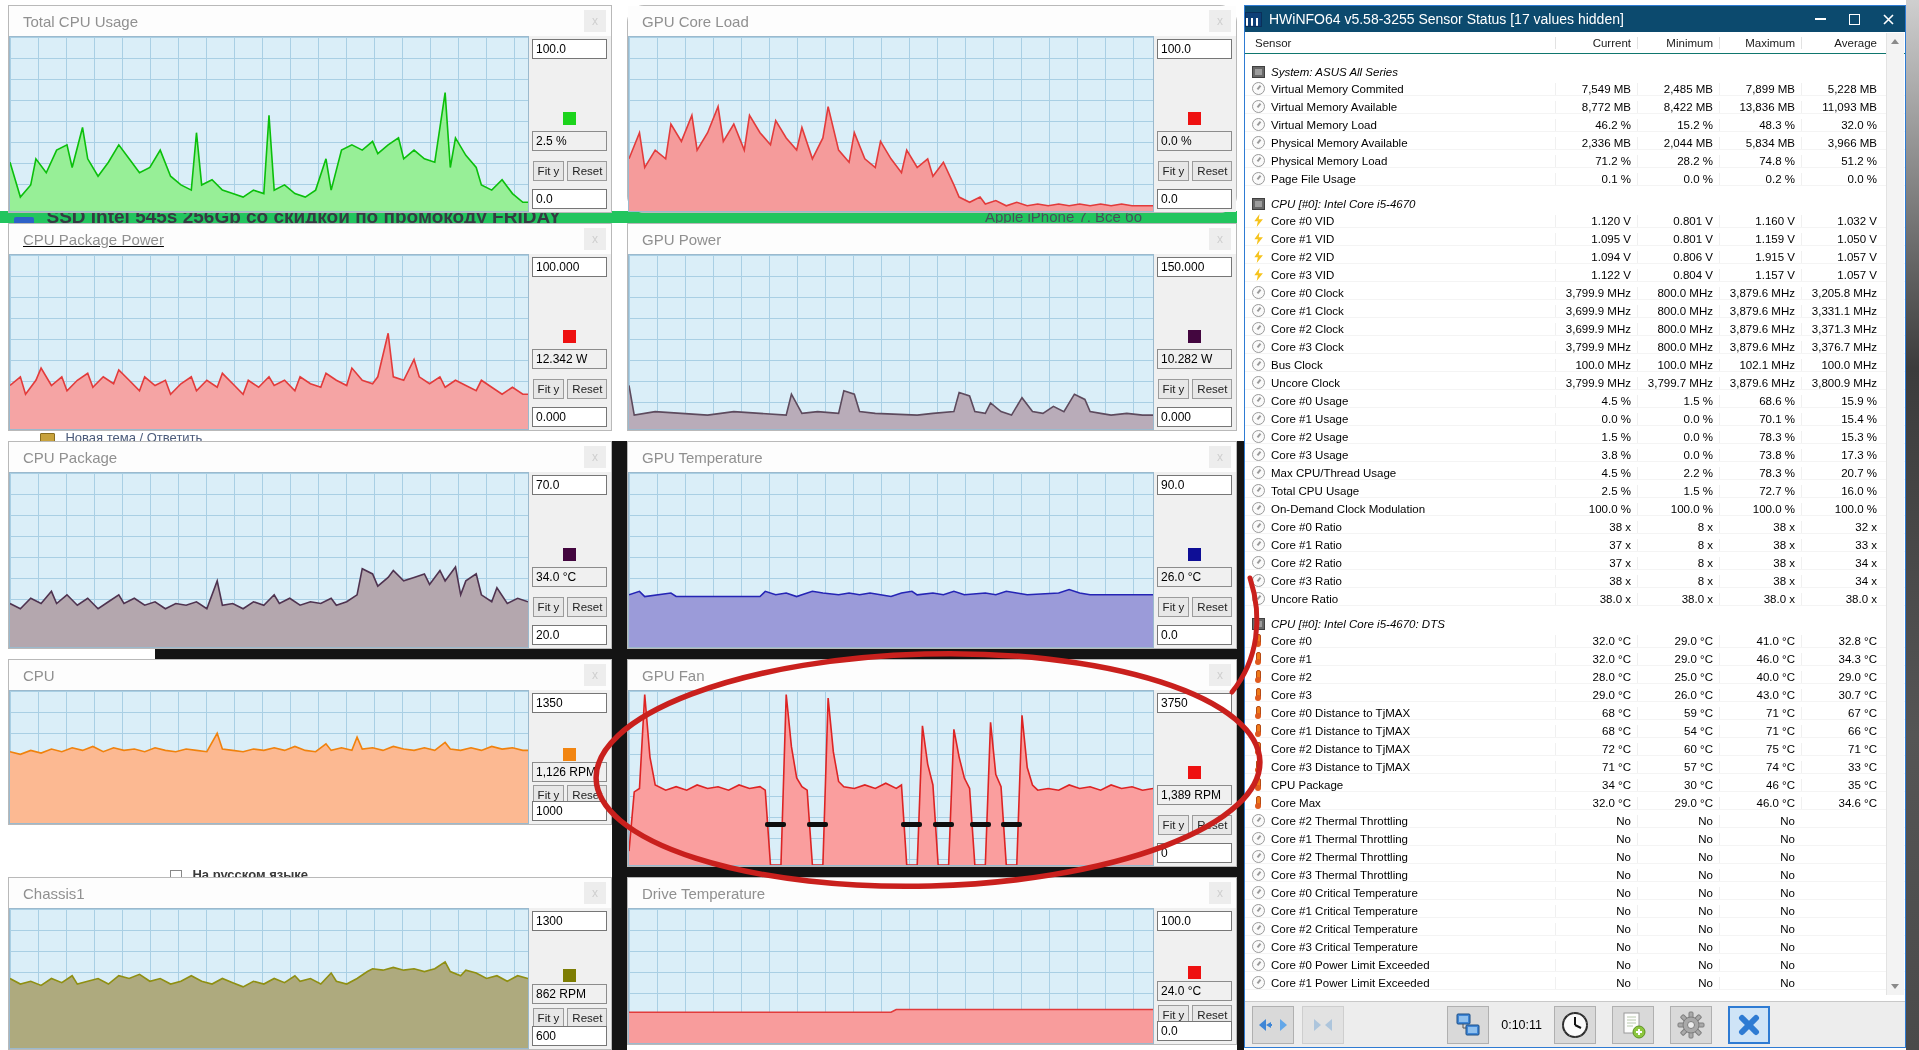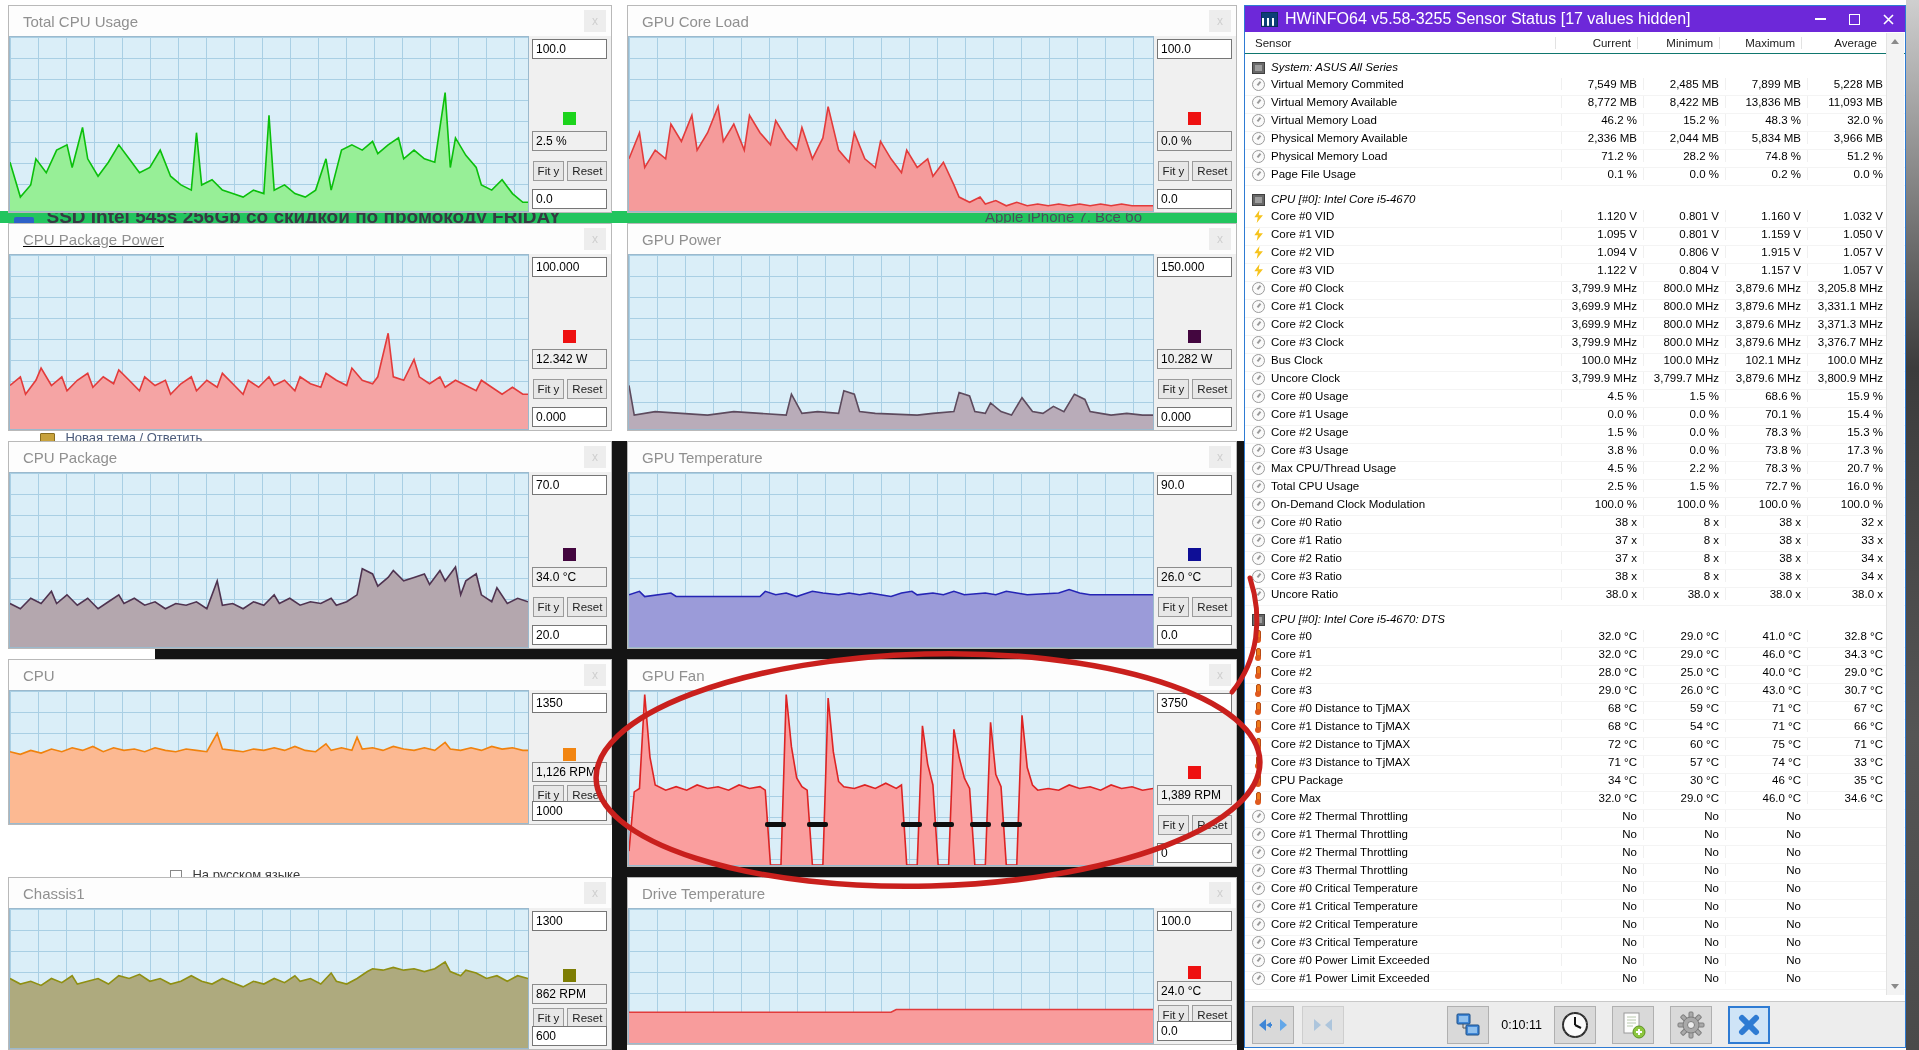--- a/index.html
+++ b/index.html
@@ -6,21 +6,21 @@
   body{
     position:relative;width:1919px;height:1050px;overflow:hidden;
     background:#ffffff;font-family:"Liberation Sans",sans-serif;
   }
   
   .bgstrip{position:absolute;z-index:0;overflow:hidden;white-space:nowrap}
   .darkcol{position:absolute;z-index:0;background:#141414}
   .ssdline{font-size:19px;font-weight:bold;color:#343a42;line-height:20px}
   .iphoneline{font-size:15px;color:#46505a;line-height:18px}
   .forumline{font-size:13px;color:#4a5a7a;line-height:14px}
-  .langline{font-size:13px;font-weight:normal;color:#3a3a3a;line-height:14px}
+  .langline{font-size:13px;font-weight:bold;color:#3a3a3a;line-height:14px}
   .bicon{display:inline-block;width:20px;height:11px;background:#2d62c8;border-radius:2px;vertical-align:middle;margin-right:8px}
   .ticon{display:inline-block;width:13px;height:9px;background:#c8a23c;border:1px solid #8a6d1f;border-radius:1px;vertical-align:middle;margin-right:6px}
   .cbox{display:inline-block;width:10px;height:10px;background:#fff;border:1px solid #888;vertical-align:middle;margin-right:6px}
   .rightsliver{position:absolute;left:1906px;top:0;width:13px;height:1050px;z-index:0;
     background:linear-gradient(#cfcfcf 0%,#8f8f8f 15%,#3c3c3c 35%,#555 70%,#4a4a4a 100%)}
   
   .panel{position:absolute;background:#f0f0f0;border:1px solid #b9b9b9;z-index:2;box-sizing:border-box}
   .ptitle{height:30px;background:#fdfdfd;display:flex;align-items:center;padding-left:14px;
     color:#909090;font-size:15px;position:relative;box-sizing:border-box}
   .pclose{position:absolute;right:5px;top:4px;width:22px;height:22px;background:#ededed;color:#cfcfcf;
@@ -39,36 +39,36 @@
   .minbox{bottom:3px}
   .curbox{top:54%;background:#f0f0f0;border-color:#8c8c8c}
   .square{position:absolute;top:43%;left:50%;margin-left:-7px;width:13px;height:13px}
   .btnrow{position:absolute;top:71%;left:1px;right:1px;display:flex;gap:3px;justify-content:center}
   .gbtn{background:#e7e7e7;border:1px solid #9c9c9c;font-size:11.5px;padding:3px 4px;color:#222;white-space:nowrap}
   
   #annotation{position:absolute;left:0;top:0;z-index:10;pointer-events:none}
   
   #hwinfo{position:absolute;left:1244px;top:5px;width:662px;height:1043px;background:#fff;
     border:1px solid #2e7bd3;z-index:3;box-sizing:border-box;font-size:11.5px;color:#000}
-  .titlebar{height:26px;background:#6d28d9;color:#fff;display:flex;align-items:center;
-    padding-left:16px;font-size:16px}
+  .titlebar{height:26px;background:#0c4a6e;color:#fff;display:flex;align-items:center;
+    padding-left:0;font-size:14px}
   .appicon{width:15px;height:13px;margin-right:7px;background:#0d3f77;
     background-image:repeating-linear-gradient(to right,#fff 0 2px,transparent 2px 5px);
     background-size:100% 60%;background-position:0 100%;background-repeat:no-repeat;border:1px solid #0a2f5a}
   .wbtns{margin-left:auto;display:flex;height:100%}
   .wbtn{width:34px;height:100%;display:flex;align-items:center;justify-content:center}
   .wbtn.closebtn{background:transparent}
   .minglyph{width:11px;height:2px;background:#fff}
   .maxglyph{width:9px;height:9px;border:1.5px solid #fff}
   .thead{display:flex;height:21px;border-bottom:1px solid #0f766e;align-items:center;
     padding-right:22px;color:#1a1a1a}
   .hsensor{flex:1;padding-left:10px}
   .hval{width:82px;text-align:right;padding-right:6px;border-left:1px solid #e2e2e2;box-sizing:border-box}
   #sensor-rows{position:relative;overflow:hidden;height:952px}
-  .srow{display:flex;height:17px;align-items:flex-start;padding-right:16px;border-bottom:1px solid #f4f4f4}
+  .srow{display:flex;height:17px;align-items:flex-end;padding-right:22px;border-bottom:1px solid #f4f4f4}
   .srow.section{font-style:italic;margin-top:7px;border-bottom:none}
   .sname{flex:1;overflow:hidden;white-space:nowrap}
   .sval{width:82px;text-align:right;padding-right:6px;border-left:1px solid #f0f0f0;box-sizing:border-box;white-space:nowrap}
   .sicon{width:13px;height:13px;margin:0 6px 0 7px;flex:0 0 13px;position:relative;box-sizing:border-box}
   .sicon.gauge{border:1.5px solid #9a9a9a;border-radius:50%;background:#fafafa}
   .sicon.gauge::after{content:"";position:absolute;left:5px;top:2px;width:2px;height:5px;background:#9a9a9a;transform:rotate(38deg)}
   .sicon.chip{background:#696969;border:1px solid #3f3f3f;width:11px;height:12px;margin-top:1px}
   .sicon.chip::after{content:"";position:absolute;left:2px;top:2px;right:2px;bottom:2px;background:#9d9d9d}
   .sicon.bolt{background:#f6c31d;width:11px;height:13px;
     clip-path:polygon(58% 0,18% 55%,45% 55%,36% 100%,84% 40%,52% 40%)}
@@ -129,21 +129,21 @@
         <div class="vbox maxbox">100.0</div>
         <div class="square" style="background: rgb(28, 212, 28);"></div>
         <div class="vbox curbox">2.5 %</div>
         <div class="btnrow">
           <button class="gbtn">Fit y</button>
           <button class="gbtn">Reset</button>
         </div>
         <div class="vbox minbox">0.0</div>
       </div>
     </div>
-    <div class="panel" style="left: 627px; top: 5px; width: 610px; height: 208px;">
+    <div class="panel" style="left: 627px; top: 5px; width: 610px; height: 208px; border-radius: 17px;">
       <div class="ptitle">GPU Core Load<span class="pclose">x</span></div>
       <div class="graph" style="right: 82px;">
         <svg viewBox="0 0 100 100" preserveAspectRatio="none">
           <polygon points="0,103 0,70 2,55 3,75 5,65 7,70 8,50 10,60 12,45 13,65 15,55 17,40 18,60 20,50 22,65 23,45 25,55 27,62 28,48 30,58 32,65 33,52 35,70 37,58 38,40 40,65 42,72 43,55 45,70 47,75 48,60 50,70 52,78 53,65 55,75 57,70 58,80 60,72 62,85 63,92 65,95 67,92 68,96 70,94 72,97 74,95 76,97 78,96 80,97 82,96 84,97 86,96 88,97 90,96 92,97 94,96 96,97 98,97 100,97 100,103" fill="#f59b9b"></polygon>
           <polyline points="0,70 2,55 3,75 5,65 7,70 8,50 10,60 12,45 13,65 15,55 17,40 18,60 20,50 22,65 23,45 25,55 27,62 28,48 30,58 32,65 33,52 35,70 37,58 38,40 40,65 42,72 43,55 45,70 47,75 48,60 50,70 52,78 53,65 55,75 57,70 58,80 60,72 62,85 63,92 65,95 67,92 68,96 70,94 72,97 74,95 76,97 78,96 80,97 82,96 84,97 86,96 88,97 90,96 92,97 94,96 96,97 98,97 100,97" fill="none" stroke="#e23b3b" stroke-width="1.6" vector-effect="non-scaling-stroke"></polyline>
         </svg>
       </div>
       <div class="controls">
         <div class="vbox maxbox">100.0</div>
         <div class="square" style="background: rgb(238, 17, 17);"></div>

